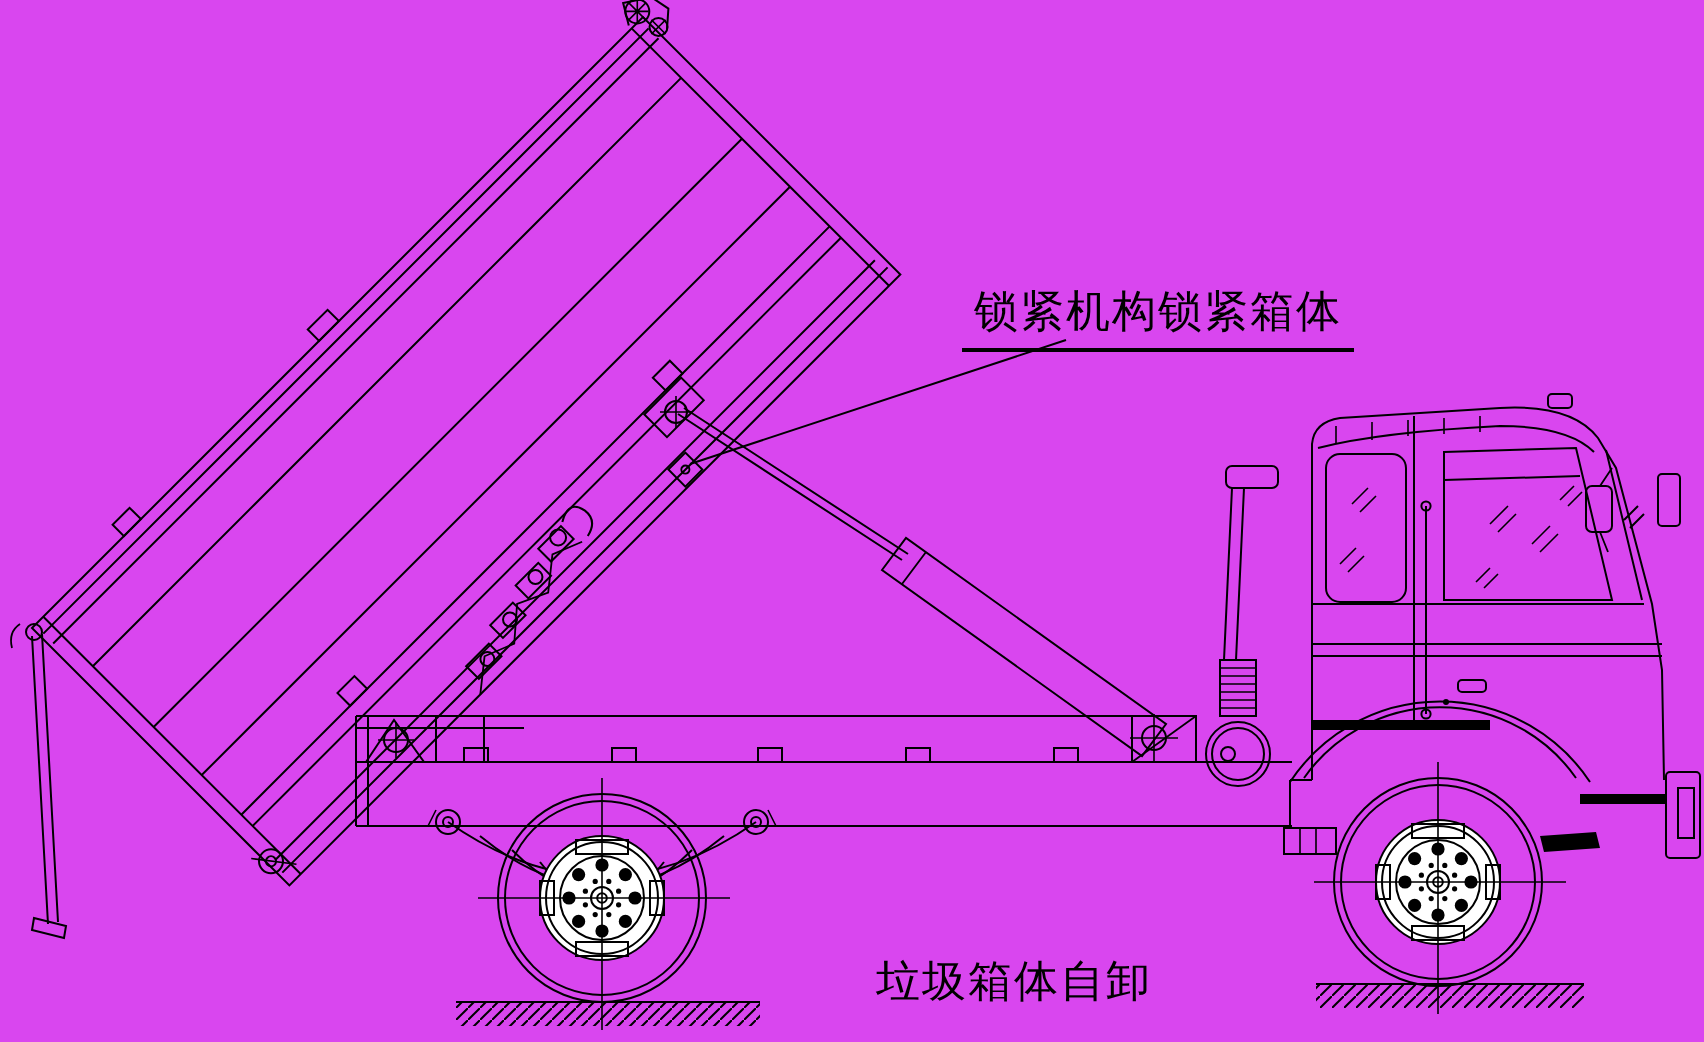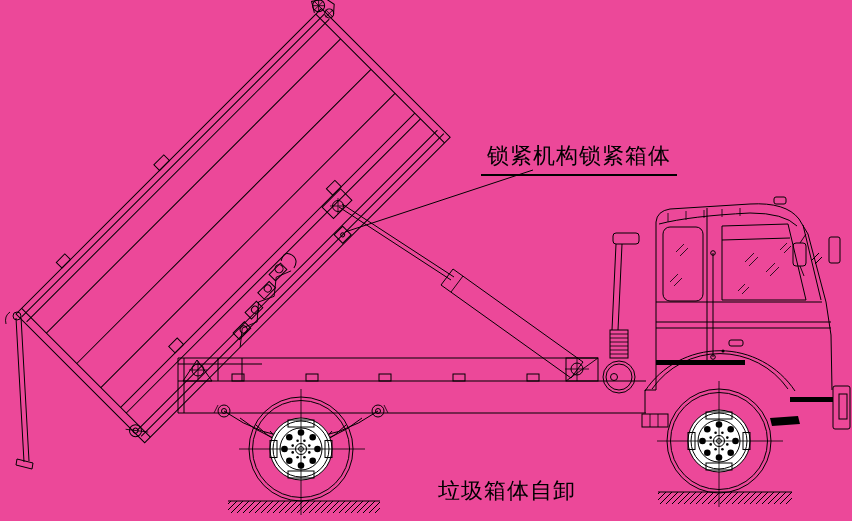--- a/index.html
+++ b/index.html
@@ -1,16 +1,16 @@
 <!DOCTYPE html>
 <html><head>
 <meta charset="utf-8">
 <style>
   html,body{margin:0;padding:0;background:#ffffff;}
-  #stage{position:relative;width:852px;height:521px;background:#ec4899;overflow:hidden;
+  #stage{position:relative;width:852px;height:521px;background:#d946ef;overflow:hidden;
          font-family:"Liberation Sans", sans-serif;}
   #drawing{position:absolute;left:0;top:0;}
   .anno{position:absolute;color:#000;font-size:22px;letter-spacing:1px;white-space:nowrap;
         text-align:center;font-family:"Liberation Sans", sans-serif;}
   #lock-anno{left:481px;top:141px;width:196px;border-bottom:2px solid #000;padding-bottom:3px;}
   #caption-anno{left:427px;top:476px;width:160px;border-bottom:2px solid #000;padding-bottom:20px;}
 </style>
 </head>
 <body>
 

